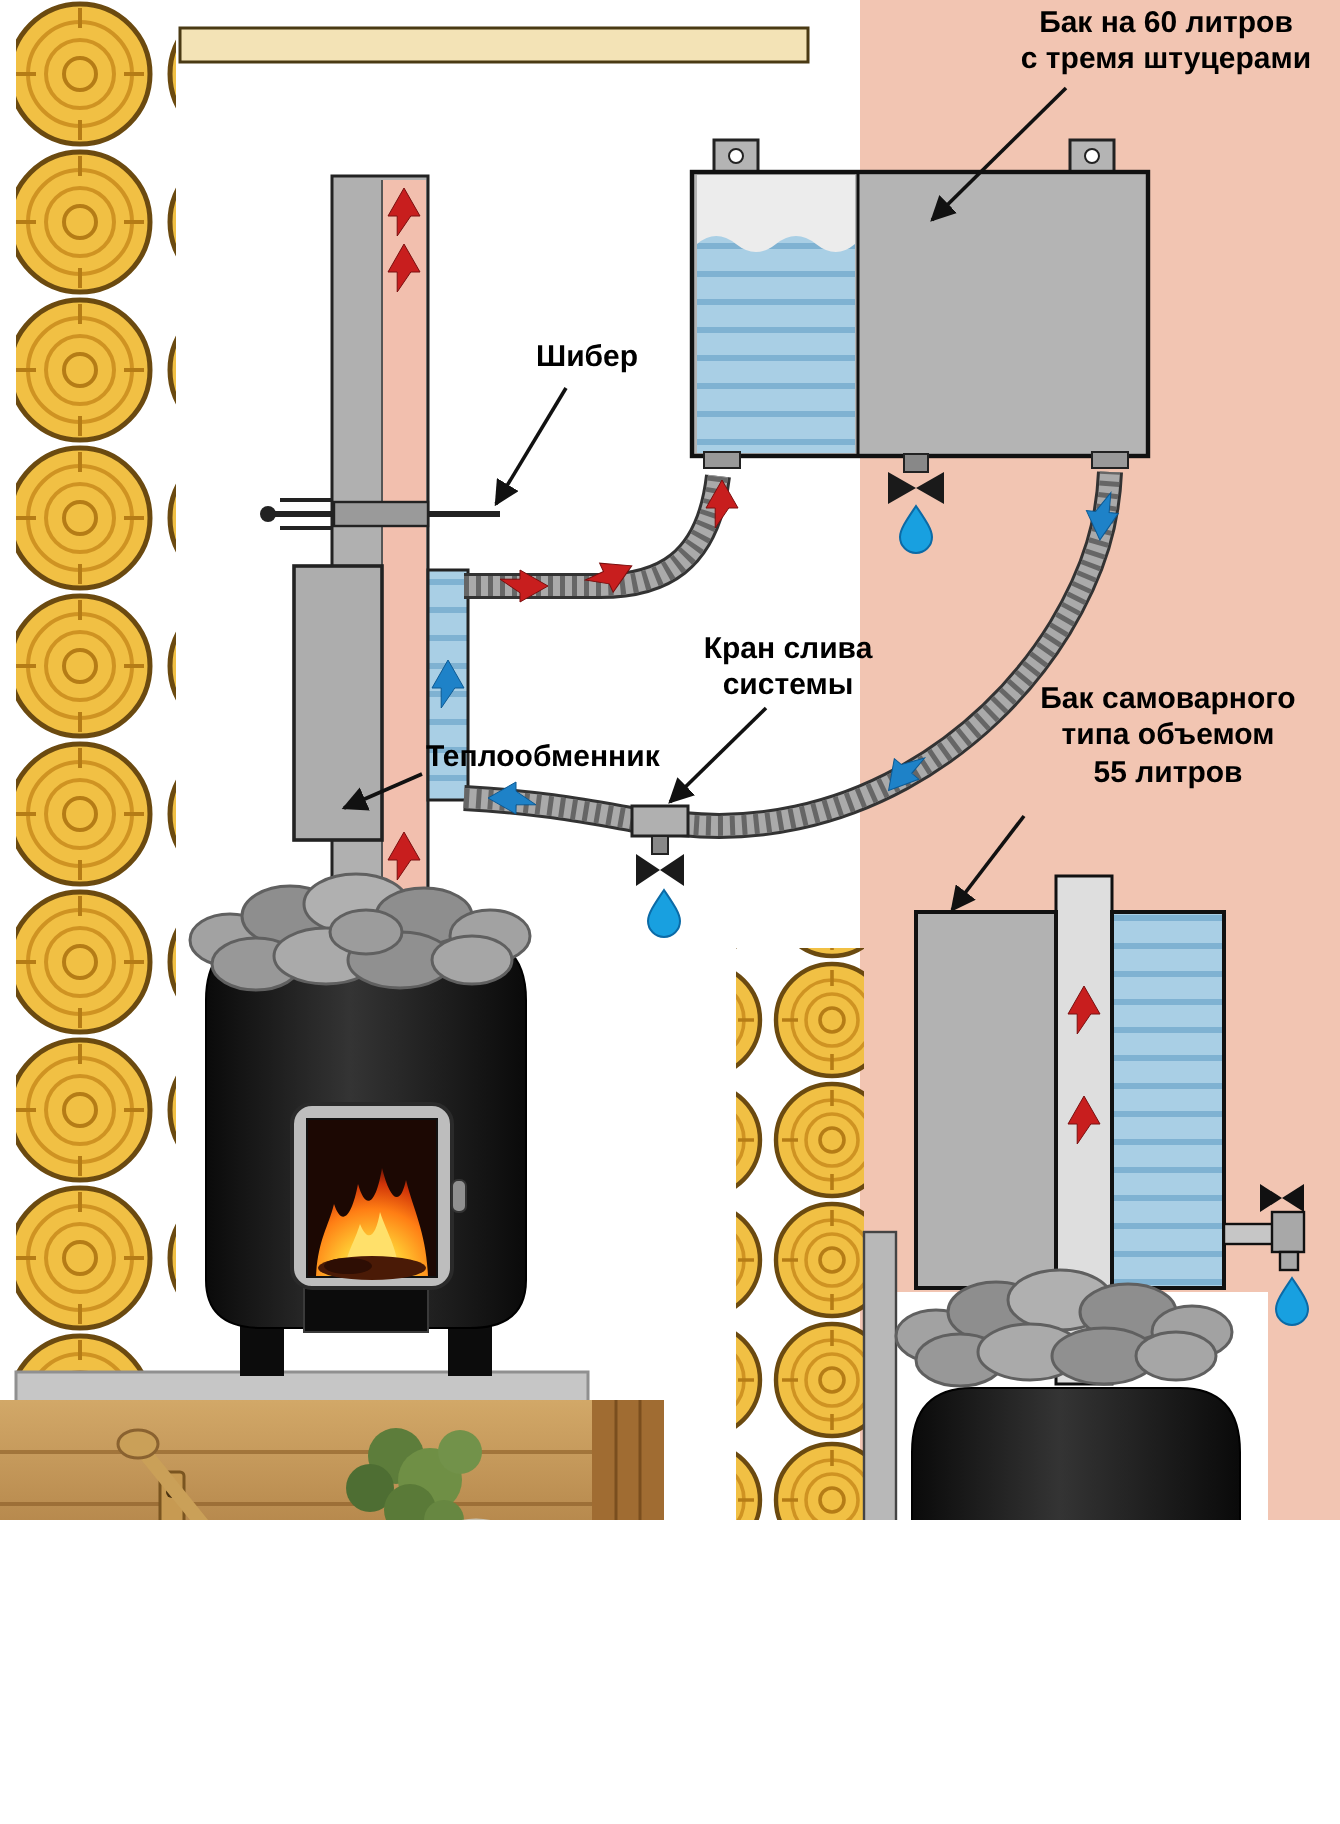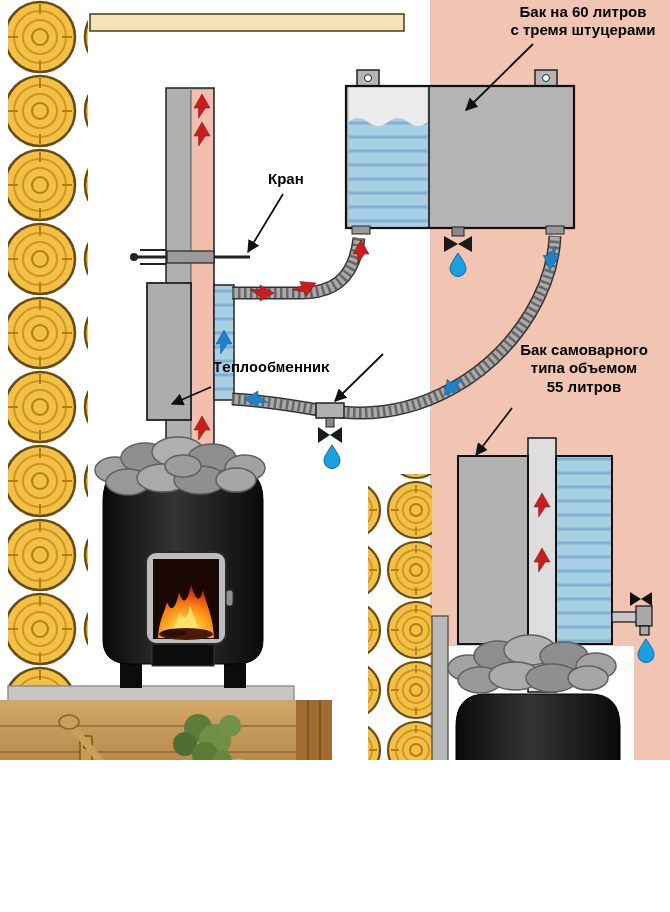--- a/index.html
+++ b/index.html
@@ -16,21 +16,21 @@
     font-family:"Liberation Sans",sans-serif;
     font-weight:700;
     font-size:15px;
     line-height:1.22;
     color:#000;
     white-space:pre-line;
   }
   #lbl-tank60{left:493px;top:3px;width:180px;text-align:center;}
   #lbl-damper{left:268px;top:170px;}
   #lbl-drain{left:342px;top:316px;width:104px;text-align:center;}
-  #lbl-exch{left:213px;top:360px;font-family:Liberation Mono, monospace;}
+  #lbl-exch{left:213px;top:370px;}
   #lbl-samovar{left:496px;top:341px;width:176px;text-align:center;}
 </style>
 </head>
 <body>
 
 <div id="stage">
 
 <svg id="diagram-svg" width="670" height="912" viewBox="0 0 670 912" xmlns="http://www.w3.org/2000/svg">
   <defs>
     <pattern id="logPat" width="80" height="74" patternUnits="userSpaceOnUse">
@@ -287,19 +287,21 @@
     <g transform="translate(268,96)">
       <rect x="0" y="18" width="60" height="16" rx="6" fill="#eef2f5" stroke="#c8d0d8" stroke-width="1"></rect>
       <rect x="0" y="34" width="60" height="15" rx="6" fill="#dce8f0" stroke="#b8c8d4" stroke-width="1"></rect>
       <rect x="0" y="49" width="60" height="14" rx="6" fill="#f0e6d2" stroke="#d0c0a0" stroke-width="1"></rect>
     </g>
   </g>
 </svg>
 
 <div class="lbl" id="lbl-tank60">Бак на 60 литров
 с тремя штуцерами</div>
-<div class="lbl" id="lbl-damper">Кран</div>
+<div class="lbl" id="lbl-damper">Шибер</div>
+<div class="lbl" id="lbl-drain">Кран слива
+системы</div>
 <div class="lbl" id="lbl-exch">Теплообменник</div>
 <div class="lbl" id="lbl-samovar">Бак самоварного
 типа объемом
 55 литров</div>
 
 </div>
 
 </body></html>

